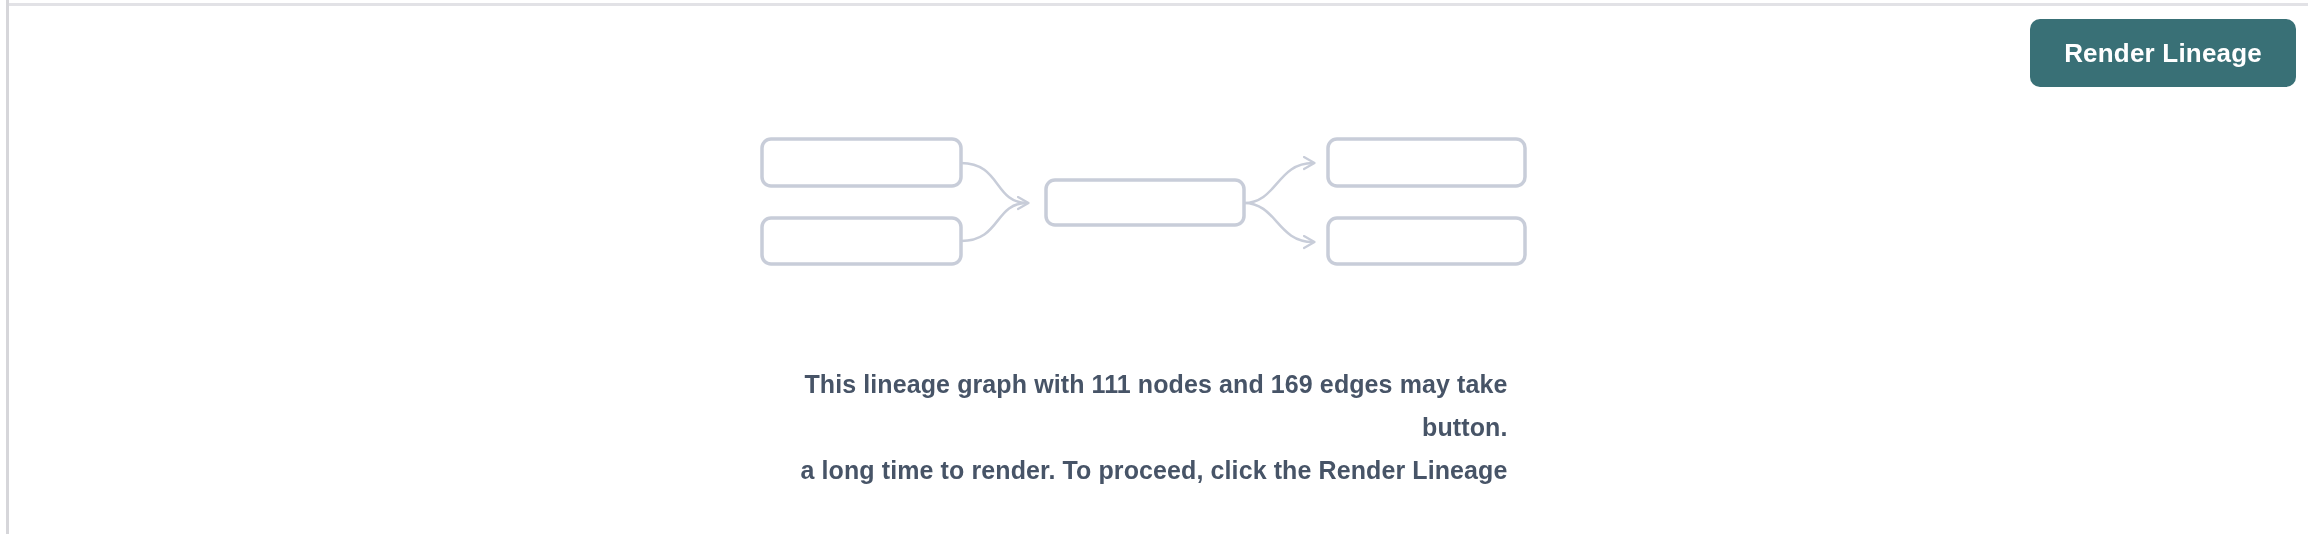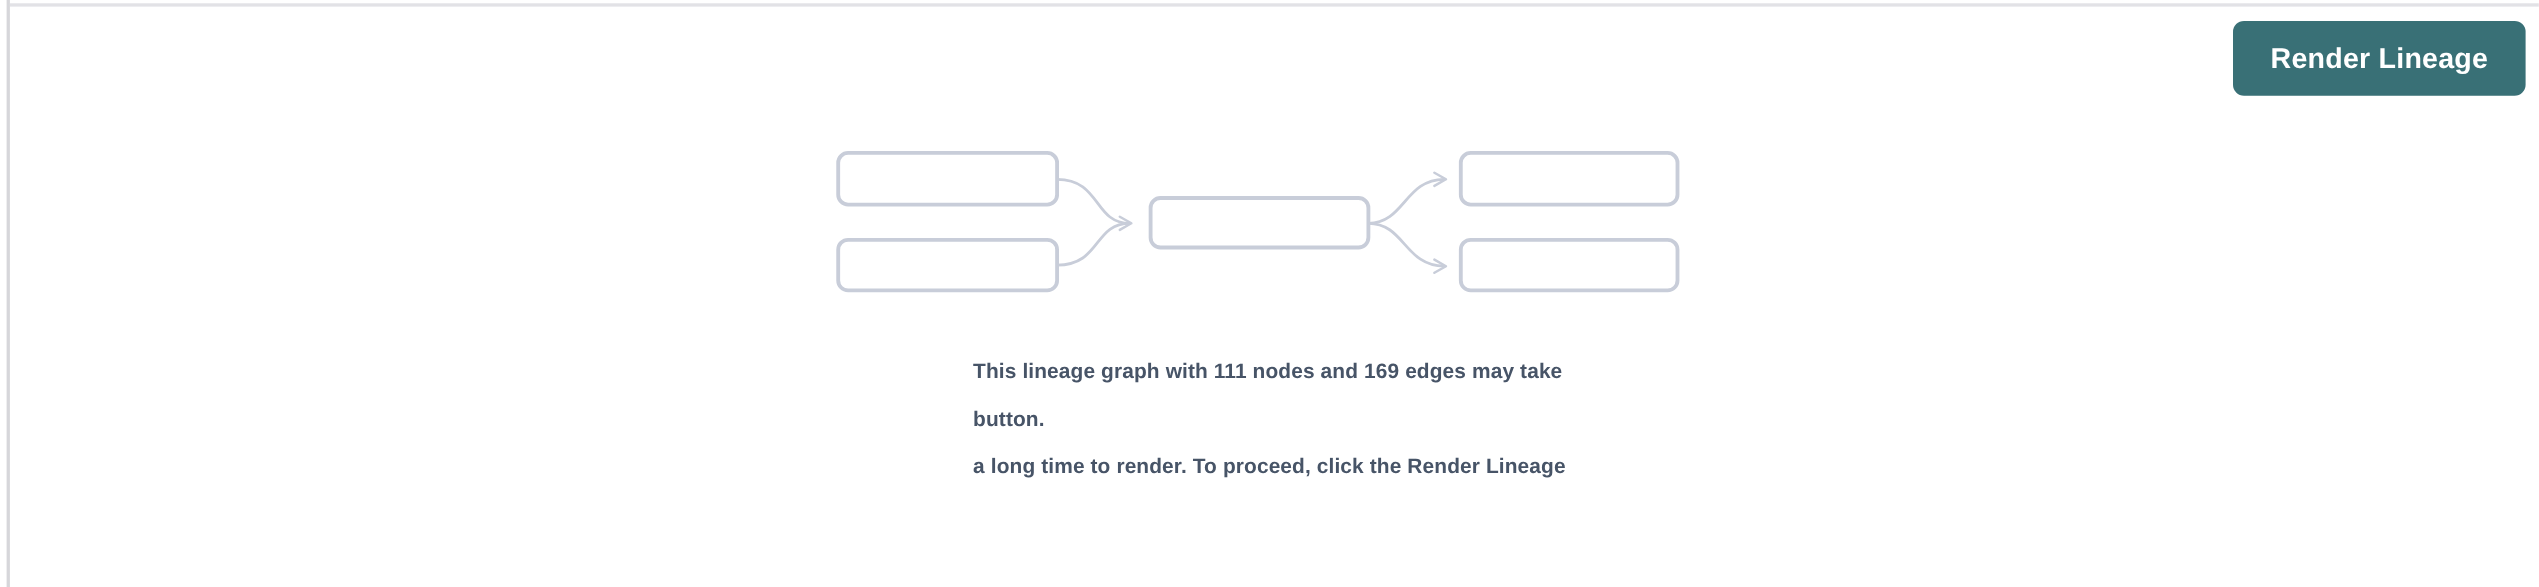--- a/index.html
+++ b/index.html
@@ -64,24 +64,24 @@
     stroke-width: 2.5;
   }
   .lg-arrowhead {
     fill: none;
     stroke: var(--diagram-stroke, #c8cdd9);
     stroke-width: 1.5;
     stroke-linecap: round;
     stroke-linejoin: round;
   }
   .message {
-    margin-top: 46px;
-    text-align: left;
+    margin-top: 92px;
+    text-align: right;
     color: var(--message-text, #475467);
-    font-size: 19px;
+    font-size: 25px;
     font-weight: 700;
     line-height: 43px;
     letter-spacing: 0.1px;
   }
 </style>
 </head>
 <body>
 
 <div class="pane">
   <div class="pane-top-border"></div>

